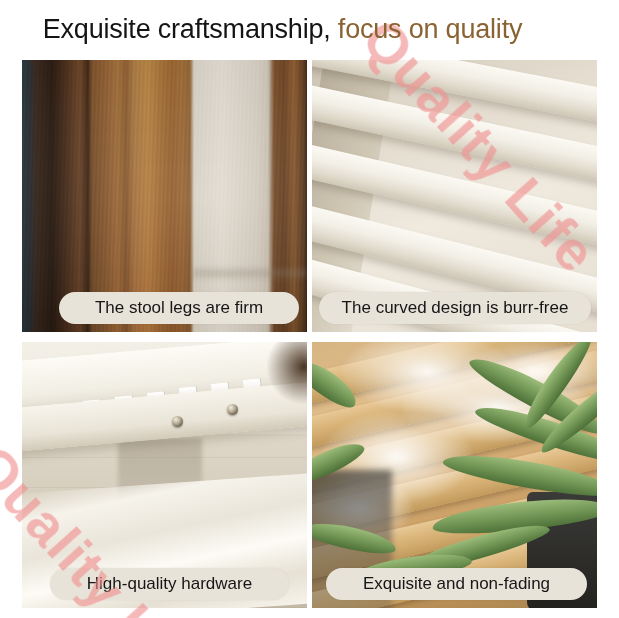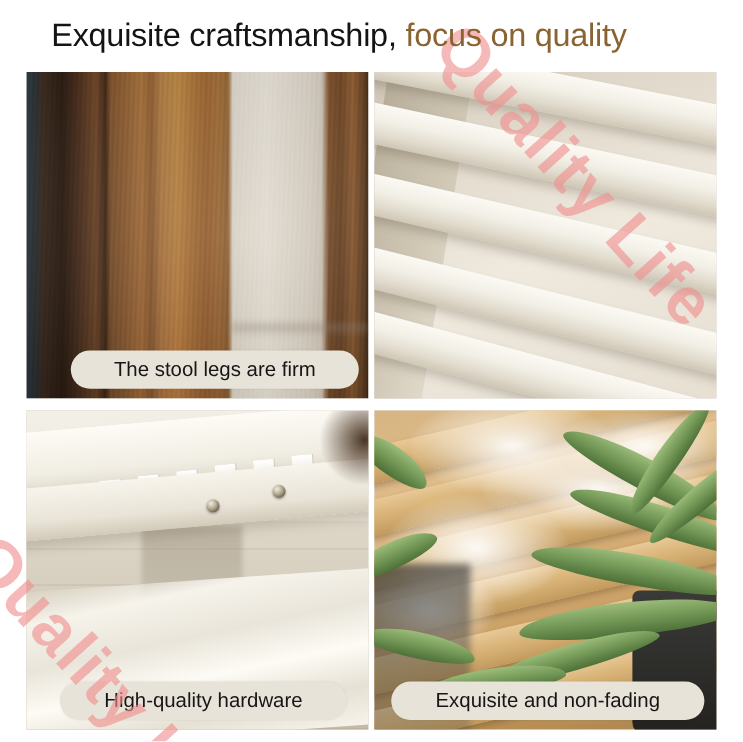--- a/index.html
+++ b/index.html
@@ -312,20 +312,21 @@
 
     <div class="panel">
       <div class="photo photo-slats">
         <div class="edge"></div>
         <div class="slat s1"></div>
         <div class="slat s2"></div>
         <div class="slat s3"></div>
         <div class="slat s4"></div>
         <div class="slat s5"></div>
       </div>
+      <div class="caption cap-2">The curved design is burr-free</div>
     </div>
 
     <div class="panel">
       <div class="photo photo-hardware">
         <div class="wall"></div>
         <div class="legshadow"></div>
         <div class="toprail"></div>
         <div class="tooth" style="left:30px;  top:62px; transform:rotate(-5deg);"></div>
         <div class="tooth" style="left:62px;  top:58px; transform:rotate(-5deg);"></div>
         <div class="tooth" style="left:94px;  top:54px; transform:rotate(-5deg);"></div>

